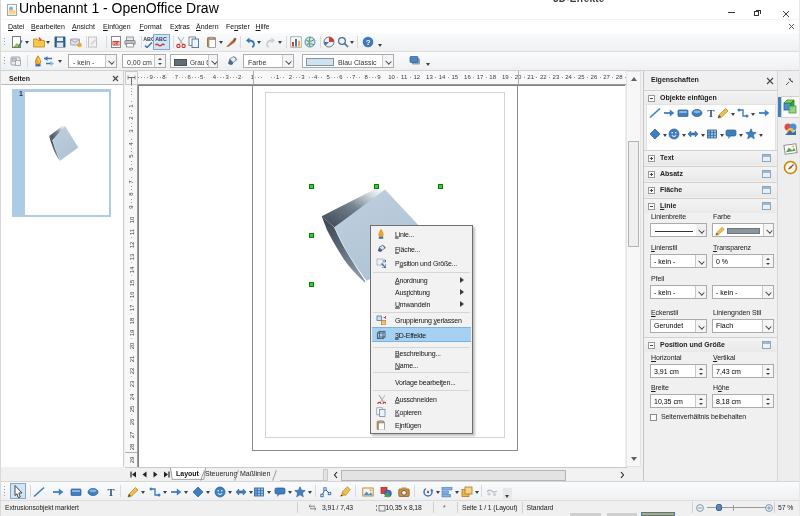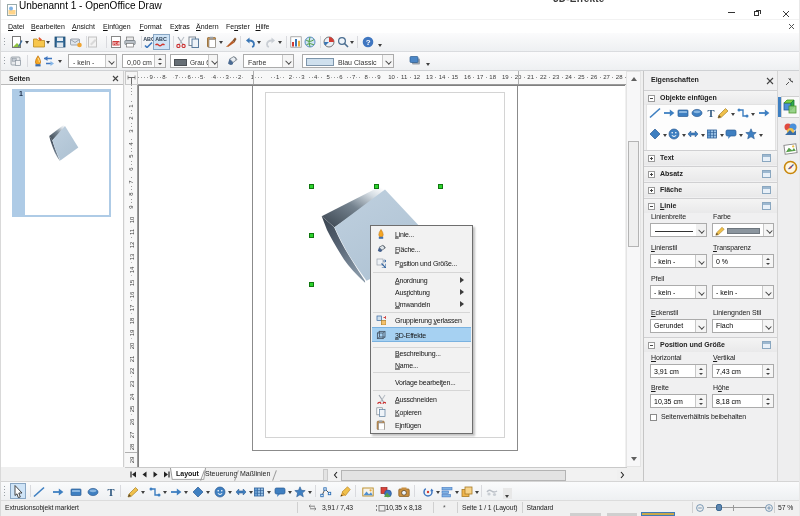--- a/index.html
+++ b/index.html
@@ -38,21 +38,21 @@
 </style>
 </head>
 <body>
 
 <div class="abs" id="titlebar" style="left:0;top:0;width:800px;height:20px;background:#fff;border-bottom:1px solid #f2f2f2;">
   <svg class="abs" style="left:6px;top:4px" width="12" height="12" viewBox="0 0 12 12">
     <rect x="1.5" y="0.5" width="9" height="11" fill="#fff" stroke="#9aa" stroke-width="1"></rect>
     <rect x="2.5" y="6" width="7" height="4.5" fill="#ffd488"></rect>
     <circle cx="5" cy="4.5" r="2" fill="#7fb2e5"></circle>
   </svg>
-  <div class="abs" style="left:19px;top:0;font-size:10px;color:#000;">Unbenannt 1 - OpenOffice Draw</div>
+  <div class="abs" style="left:19px;top:0;font-size:14px;color:#000;">Unbenannt 1 - OpenOffice Draw</div>
   <div class="abs" style="left:553px;top:-7.5px;font-size:10px;font-weight:bold;color:#3a3a3a;letter-spacing:0.2px;">3D-Effekte</div>
   <div class="abs" style="left:728px;top:12px;width:7px;height:1.2px;background:#333;"></div>
   <div class="abs" style="left:756px;top:9.5px;width:4.5px;height:4.5px;border-top:1px solid #333;border-right:1px solid #333;"></div>
   <div class="abs" style="left:754px;top:11px;width:5px;height:5px;border:1px solid #333;background:#fff;"></div>
   <svg class="abs" style="left:782px;top:9.5px" width="8" height="8" viewBox="0 0 8 8">
       <path d="M1 1 L7 7 M7 1 L1 7" stroke="#3a3a3a" stroke-width="1"></path>
     </svg>
 </div>
 
 <div class="abs" id="menubar" style="left:0;top:20px;width:800px;height:13px;background:#fff;font-size:7px;color:#111;">

